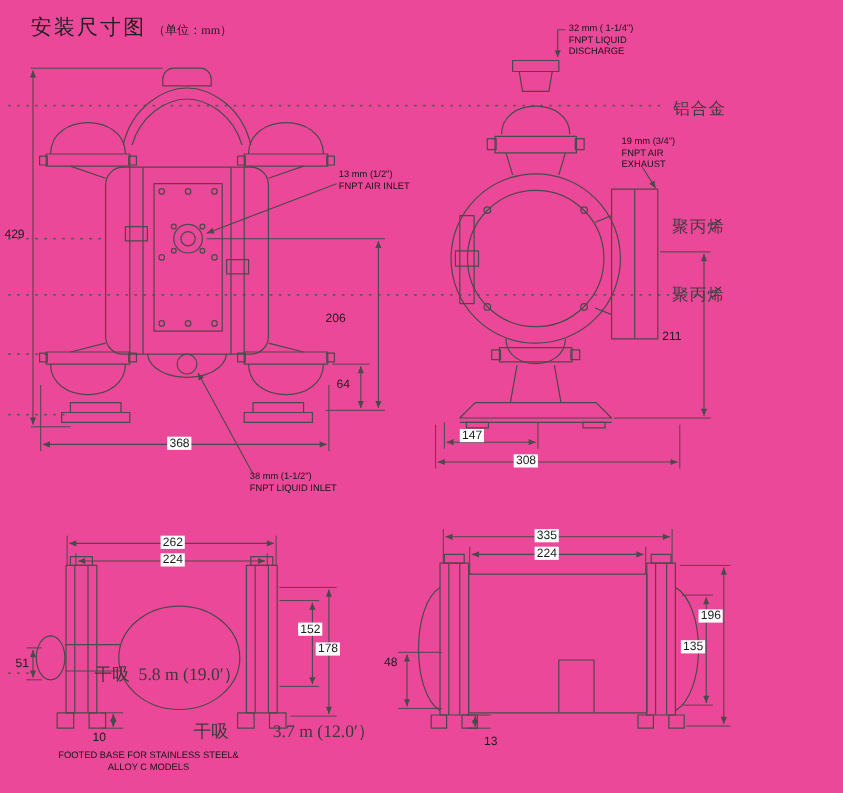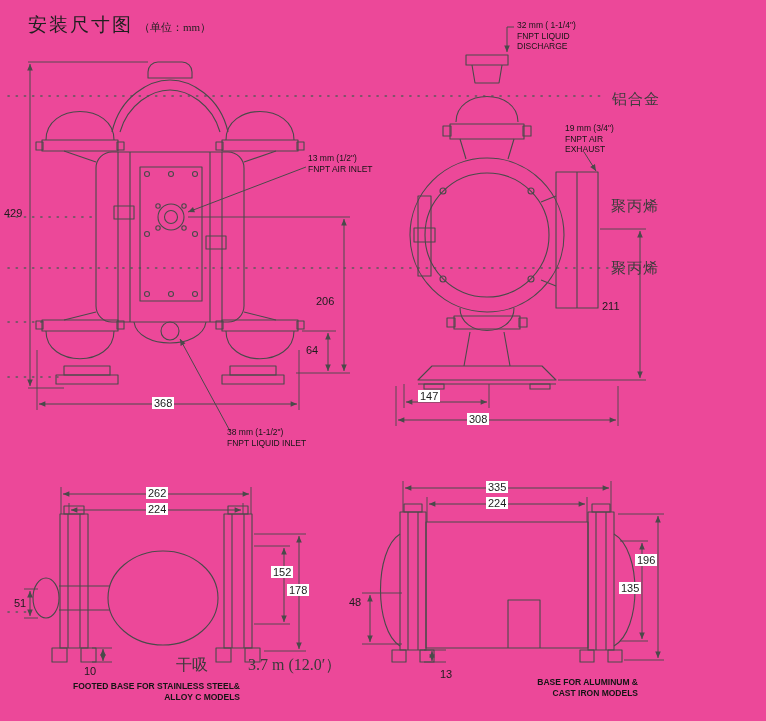--- a/index.html
+++ b/index.html
@@ -7,21 +7,21 @@
   body { font-family:"Liberation Sans", sans-serif; color:#111; }
   .canvas { position:relative; width:766px; height:721px; background:#ec4899; overflow:hidden; }
   .canvas > svg { position:absolute; left:0; top:0; }
   .lbl { position:absolute; white-space:nowrap; }
   .title-main { font-family:"Liberation Serif", serif; font-size:19px; letter-spacing:2px; color:#1f1f1f; }
   .title-unit { font-family:"Liberation Serif", serif; font-size:11px; color:#1f1f1f; margin-left:6px; }
   .callout { font-size:8.5px; line-height:10.5px; color:#151515; }
   .material { font-size:15px; color:#3c3c3c; letter-spacing:1px; }
   .dim { font-size:11px; color:#1c1c1c; }
   .bg { background:#fff; padding:0 2px; }
-  .caption { font-size:8.5px; line-height:10.5px; text-align:right; color:#151515;font-weight:bold; }
+  .caption { font-size:8.5px; line-height:10.5px; text-align:center; color:#151515; }
   .suction { font-family:"Liberation Serif", serif; font-size:16px; color:#3a3a3a; }
   .suction .val { margin-left:8px; }
   .suction.gap .val { margin-left:40px; }
 </style>
 </head>
 <body>
 
 <div class="canvas">
 
   <svg width="766" height="721" viewBox="0 0 766 721">
@@ -254,21 +254,21 @@
   <div class="lbl callout" style="left:227px; top:427px;">
     <div>38 mm (1-1/2")</div>
     <div>FNPT LIQUID INLET</div>
   </div>
 
   <div class="lbl material" style="left:612px; top:80px;margin-top:10px;">铝合金</div>
   <div class="lbl material" style="left:611px; top:197px;">聚丙烯</div>
   <div class="lbl material" style="left:611px; top:259px;">聚丙烯</div>
 
   <div class="lbl dim" style="left:4px; top:207px;">429</div>
-  <div class="lbl dim" style="left:316px; top:284px;margin-top:11px;">206</div>
+  <div class="lbl dim" style="left:296px; top:284px;">206</div>
   <div class="lbl dim" style="left:306px; top:344px;">64</div>
   <div class="lbl dim bg" style="left:152px; top:397px;">368</div>
 
   <div class="lbl dim bg" style="left:418px; top:390px;">147</div>
   <div class="lbl dim bg" style="left:467px; top:413px;">308</div>
   <div class="lbl dim" style="left:602px; top:300px;">211</div>
 
   <div class="lbl dim bg" style="left:146px; top:487px;">262</div>
   <div class="lbl dim bg" style="left:146px; top:503px;">224</div>
   <div class="lbl dim bg" style="left:271px; top:566px;">152</div>
@@ -276,26 +276,25 @@
   <div class="lbl dim" style="left:14px; top:597px;">51</div>
   <div class="lbl dim" style="left:84px; top:665px;">10</div>
 
   <div class="lbl dim bg" style="left:486px; top:481px;">335</div>
   <div class="lbl dim bg" style="left:486px; top:497px;">224</div>
   <div class="lbl dim bg" style="left:635px; top:554px;">196</div>
   <div class="lbl dim bg" style="left:619px; top:582px;">135</div>
   <div class="lbl dim" style="left:349px; top:596px;">48</div>
   <div class="lbl dim" style="left:440px; top:668px;">13</div>
 
+  <div class="lbl suction" style="left:86px; top:603px;">
+    <span>干吸</span><span class="val">5.8 m (19.0′）</span>
+  </div>
   <div class="lbl suction gap" style="left:176px; top:655px;">
     <span>干吸</span><span class="val">3.7 m (12.0′）</span>
   </div>
 
   <div class="lbl caption" style="left:30px; top:681px; width:210px;">
     <div>FOOTED BASE FOR STAINLESS STEEL&amp;</div>
     <div>ALLOY C MODELS</div>
   </div>
-  <div class="lbl caption" style="left:448px; top:677px; width:190px;">
-    <div>BASE FOR ALUMINUM &amp;</div>
-    <div>CAST IRON MODELS</div>
-  </div>
 
 </div>
 
 </body></html>

